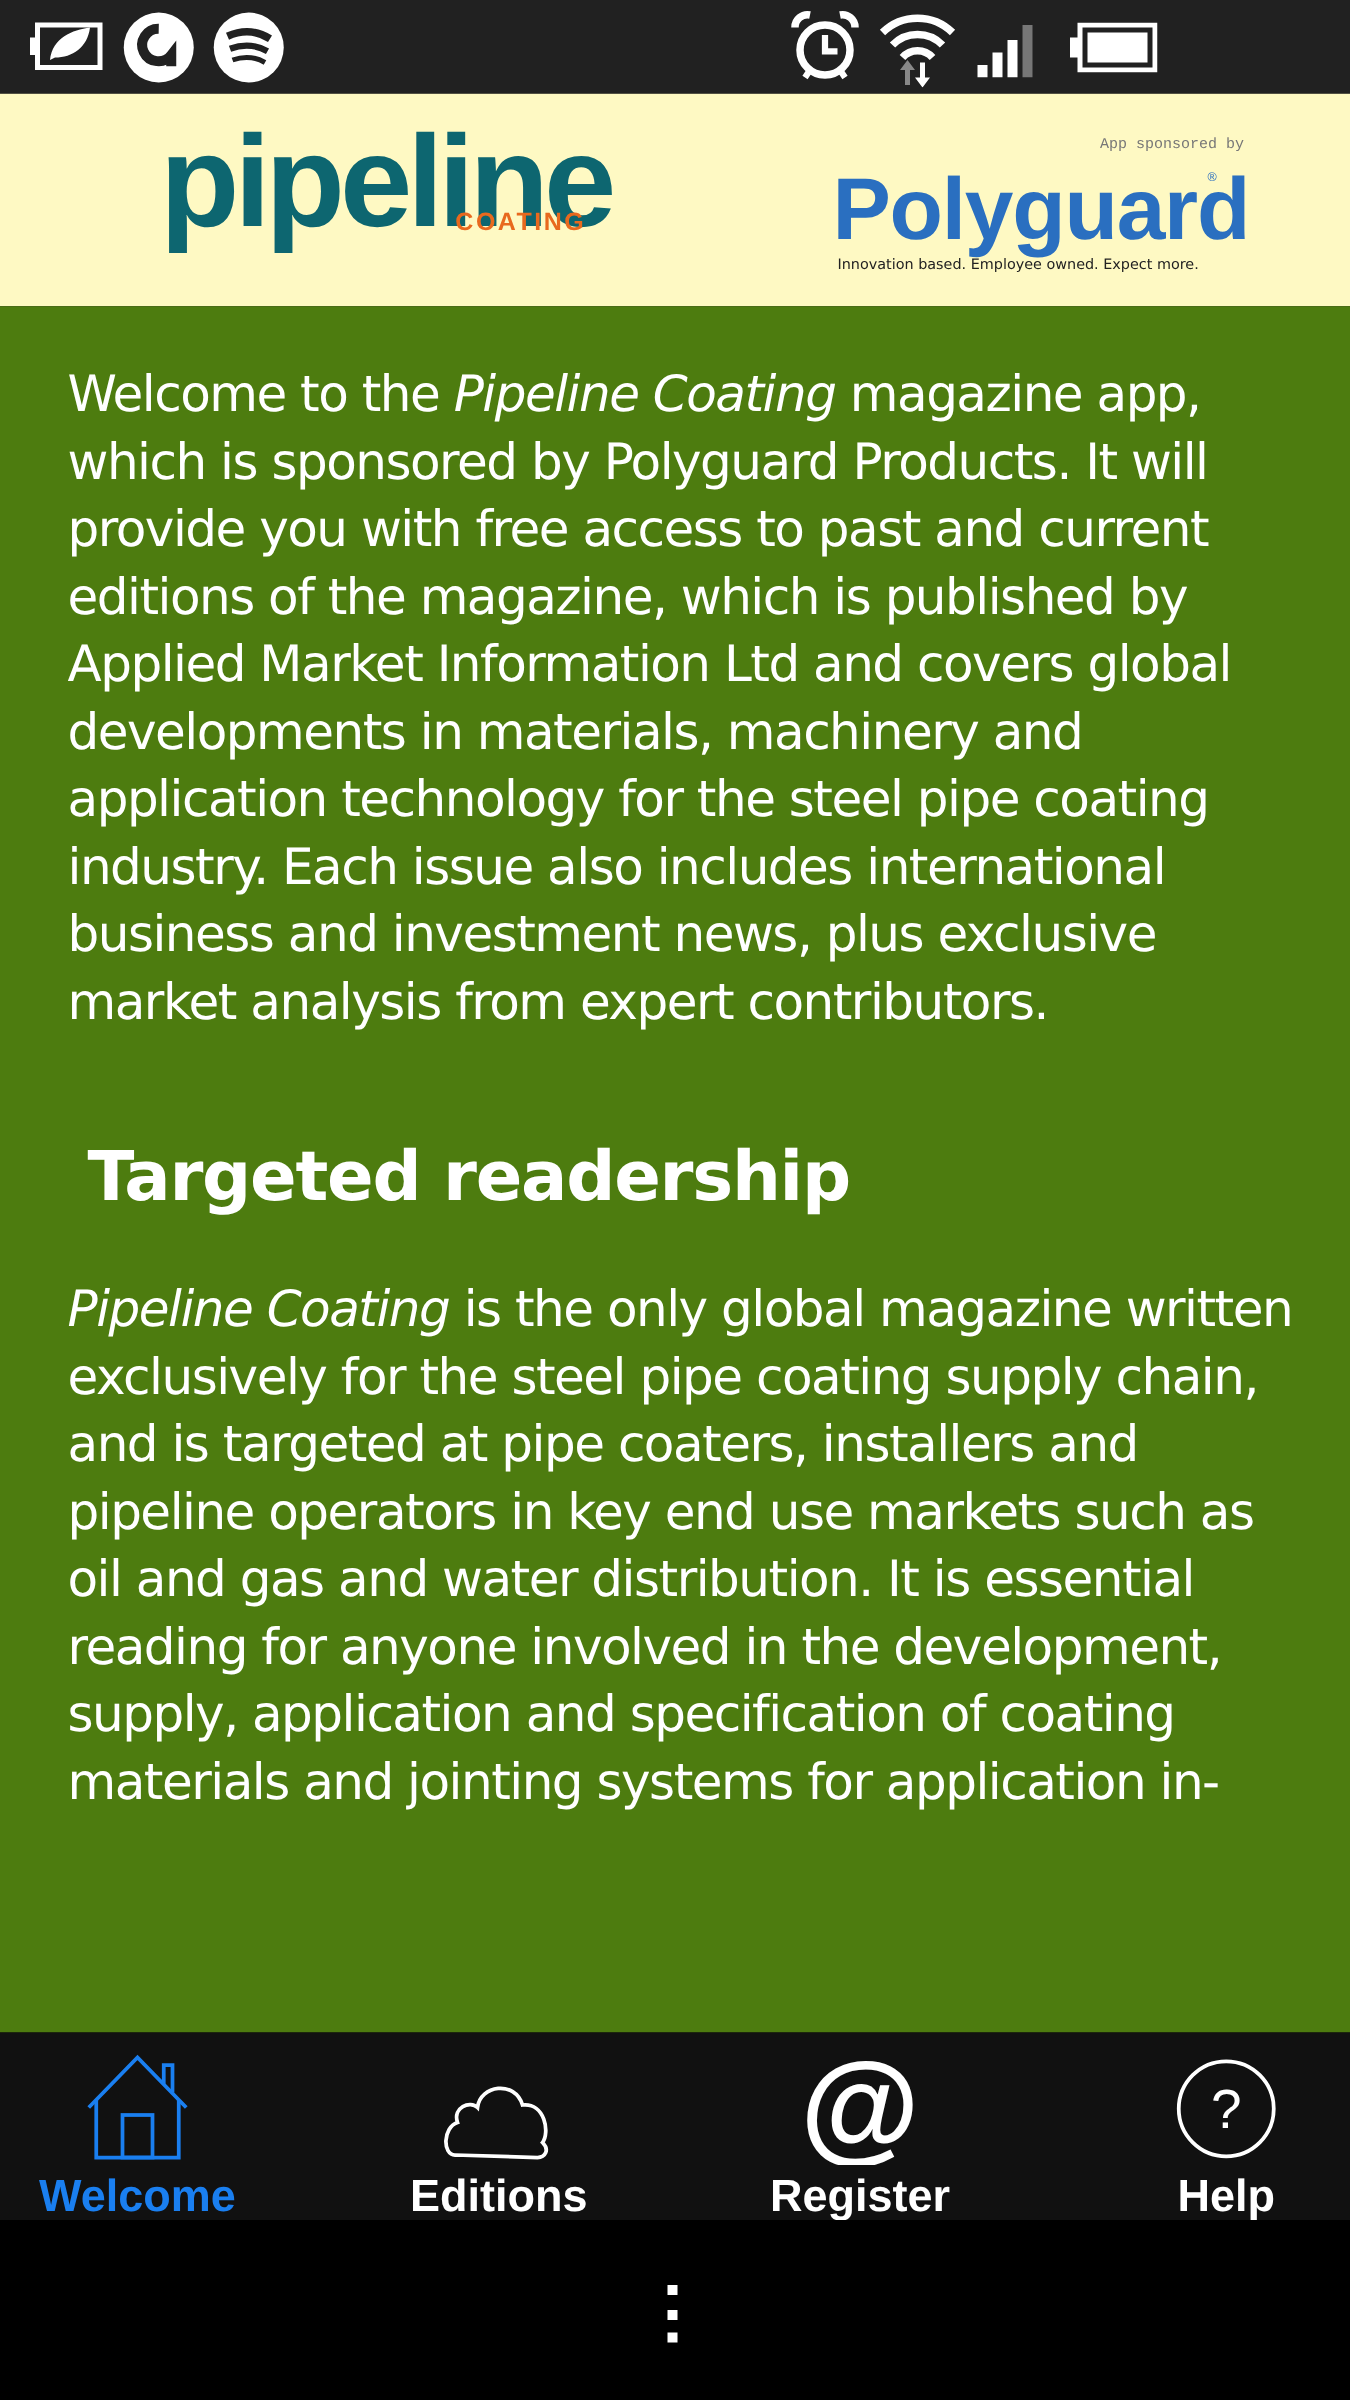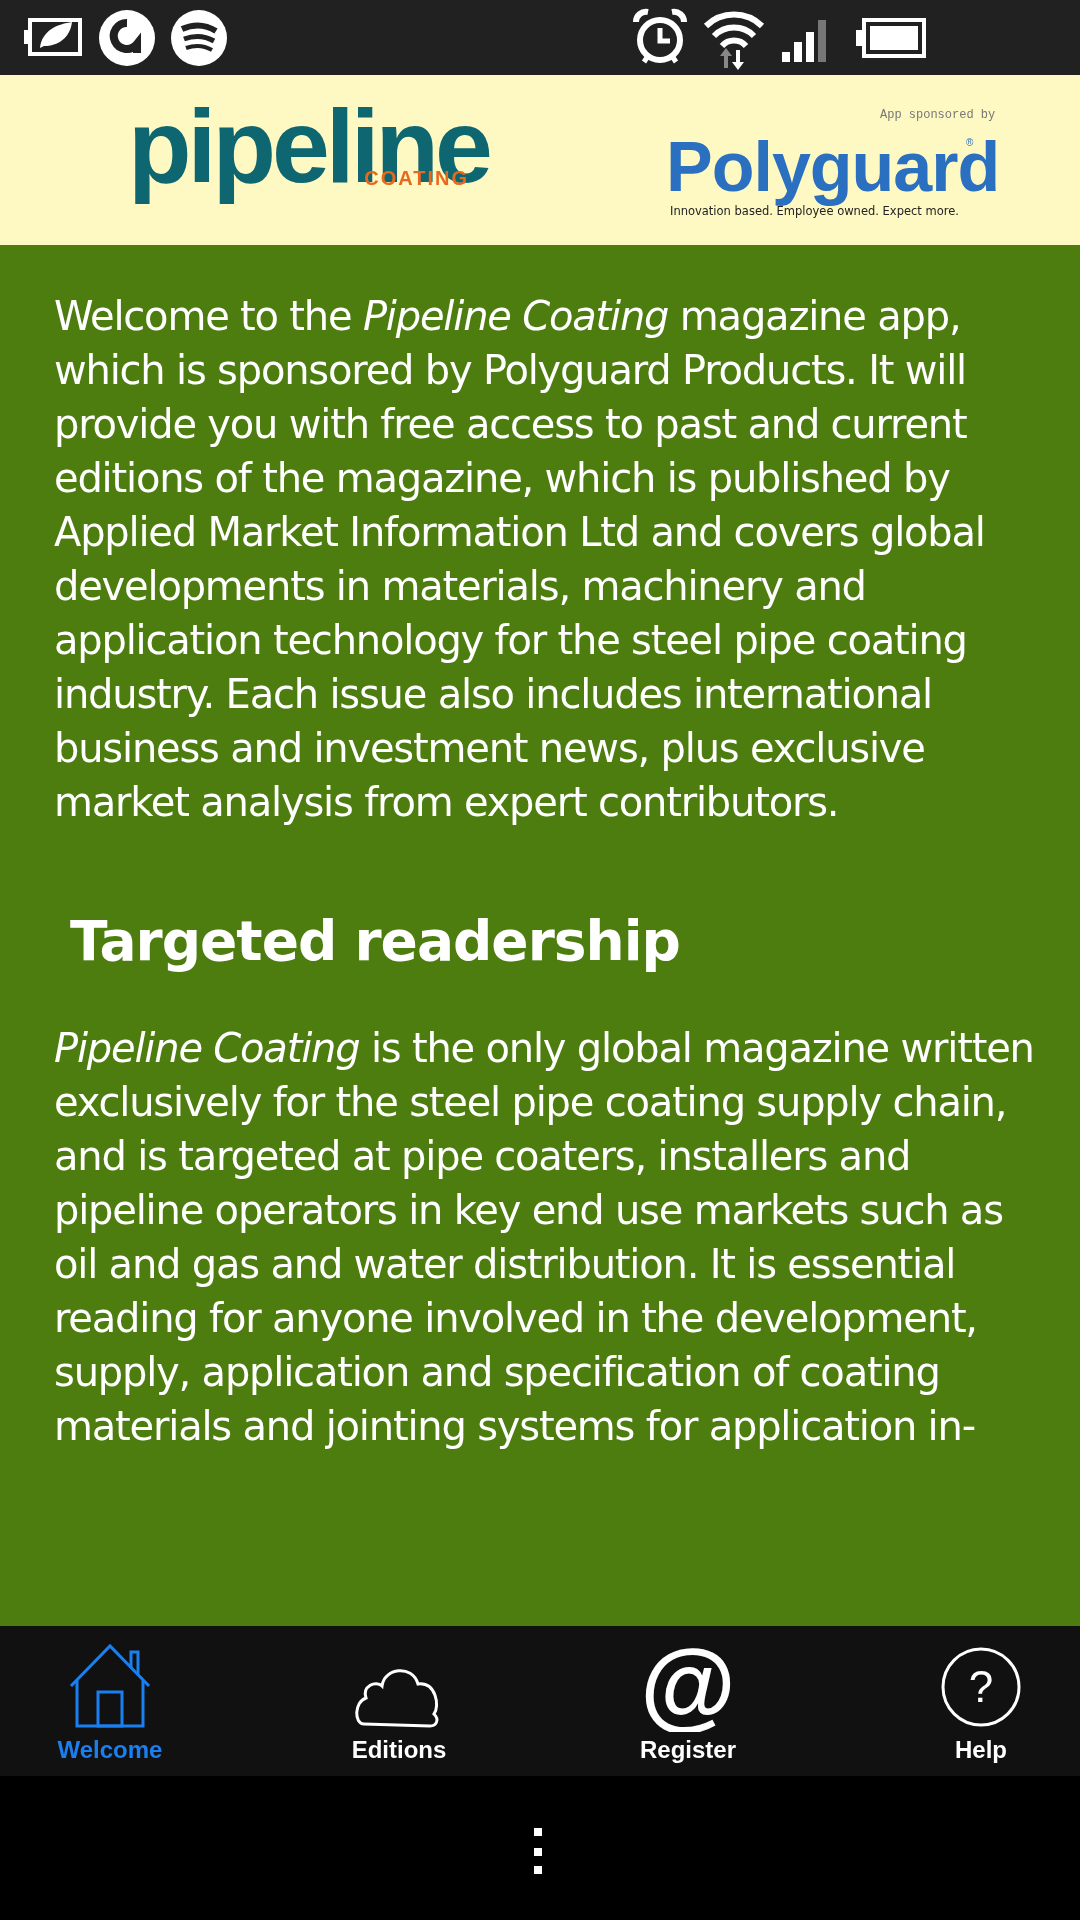--- a/index.html
+++ b/index.html
@@ -56,21 +56,21 @@
     font-family: "DejaVu Sans", sans-serif; letter-spacing: -1px; margin: 16px;
   }
   .p2 { top: 776px; }
   .tabbar {
     position: absolute; left: 0; top: 1626px; width: 1080px; height: 150px; background: #111;
   }
   .tab { position: absolute; top: 0; width: 220px; height: 150px; }
   .tab svg { position: absolute; left: 50%; transform: translateX(-50%); top: 16px; }
   .tab-label {
     position: absolute; left: 0; right: 0; top: 110px; text-align: center;
-    font-size: 24px; font-weight: bold; color: #fff; font-family: "Liberation Sans", sans-serif;
+    font-size: 36px; font-weight: bold; color: #fff; font-family: "Liberation Sans", sans-serif;
   }
   .tab.active .tab-label { color: #1a7ff0; }
   .navbar {
     position: absolute; left: 0; top: 1776px; width: 1080px; height: 144px; background: #000;
   }
   .menu-dots { position: absolute; left: 534px; top: 52px; width: 10px; height: 50px; }
   .menu-dots span { position: absolute; left: 0; width: 8px; height: 8px; background: #fff; }
 </style>
 </head>
 <body>

